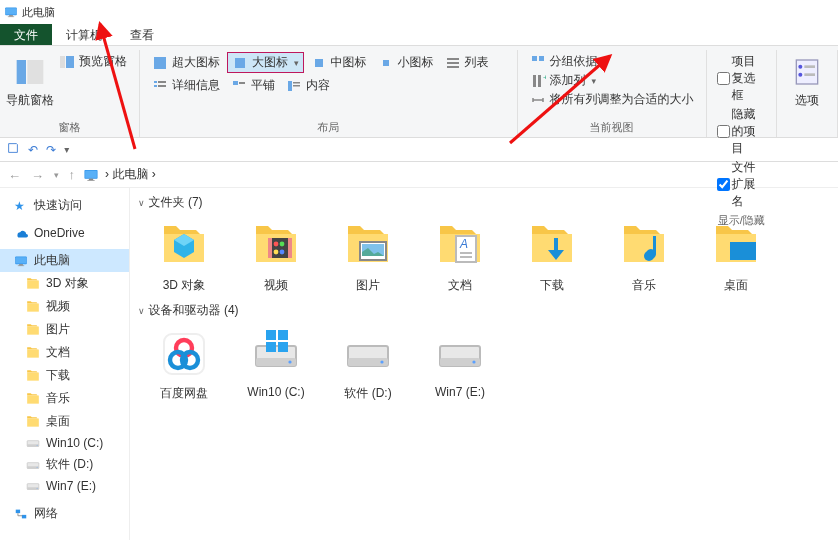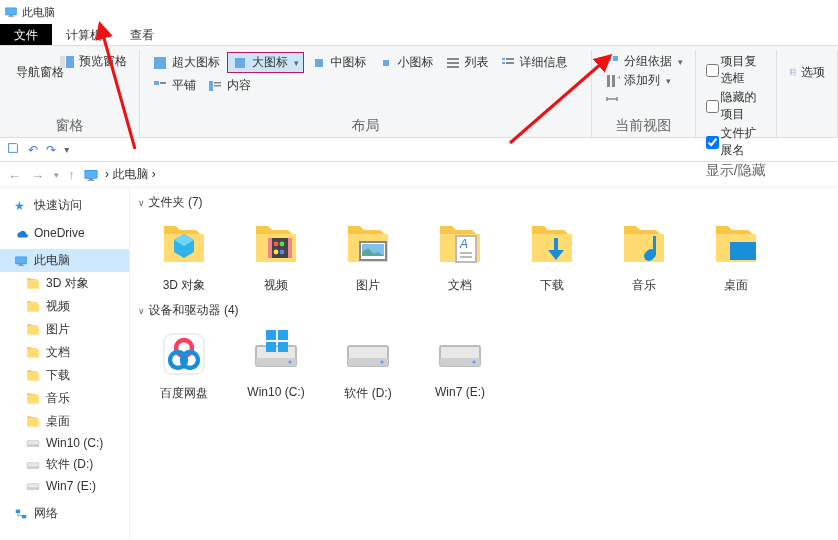--- a/index.html
+++ b/index.html
@@ -6,29 +6,29 @@
 body { width: 838px; height: 540px; background: #fff; font-size: 12px; color: #333; position: relative; overflow: hidden; }
 
 
 .titlebar { height: 24px; background: #fff; display: flex; align-items: center; padding-left: 4px; }
 .titlebar .icon { width: 14px; height: 14px; margin-right: 4px; }
 .titlebar .title { font-size: 11px; }
 
 
 .tabs { display: flex; border-bottom: 1px solid #ddd; background: #fff; height: 22px; }
 .tab { padding: 3px 14px; font-size: 12px; cursor: pointer; }
-.tab.active { background: #000000; color: #fff; }
+.tab.active { background: #14532d; color: #fff; }
 
 
 .ribbon { background: #f5f6f7; border-bottom: 1px solid #ddd; display: flex; padding: 4px 0 0 0; height: 92px; }
 .ribbon-group { border-right: 1px solid #e0e0e0; padding: 2px 8px 0; display: flex; flex-direction: column; justify-content: space-between; }
 .ribbon-group-body { display: flex; gap: 3px; }
-.ribbon-group-label { font-size: 14px; text-align: center; color: #666; padding: 2px 0; }
+.ribbon-group-label { font-size: 11px; text-align: center; color: #666; padding: 2px 0; }
 .rbtn { display: flex; align-items: center; gap: 4px; padding: 1px 4px; font-size: 12px; cursor: pointer; white-space: nowrap; }
-.rbtn.big { flex-direction: row; align-items: center; width: 44px; padding-top: 4px; text-align: right; }
+.rbtn.big { flex-direction: column; align-items: center; width: 44px; padding-top: 4px; text-align: right; }
 .rbtn.big .icn { width: 32px; height: 32px; }
 .rbtn.sel { background: #cde6f7; border: 1px solid #be185d; }
 .rcol { display: flex; flex-direction: column; gap: 0; }
 .chk { display: flex; align-items: center; gap: 2px; font-size: 12px; padding: 1px 2px; }
 .chk input { margin: 0; }
 .icn { width: 16px; height: 16px; display: inline-block; }
 .dd { font-size: 9px; color: #666; margin-left: 2px; }
 
 
 .qat { height: 24px; display: flex; align-items: center; gap: 8px; padding: 0 6px; border-bottom: 1px solid #ddd; background: #fff; }
@@ -202,20 +202,21 @@
               <rect x="8" y="2" width="3" height="12" fill="#888"></rect>
               <text x="13" y="7" font-size="8" fill="#3a8">+</text>
             </svg>
             <span>添加列</span>
             <span class="dd">▾</span>
           </div>
         <div class="rbtn">
             <svg class="icn" viewBox="0 0 16 16">
               <path d="M3 8h10M3 6v4M13 6v4" stroke="#888" stroke-width="1.5"></path>
             </svg>
+            <span>将所有列调整为合适的大小</span>
           </div>
       </div>
     </div>
     <div class="ribbon-group-label">当前视图</div>
   </div>
 
   <div class="ribbon-group">
     <div class="ribbon-group-body">
       <div class="rcol">
         <label class="chk">

